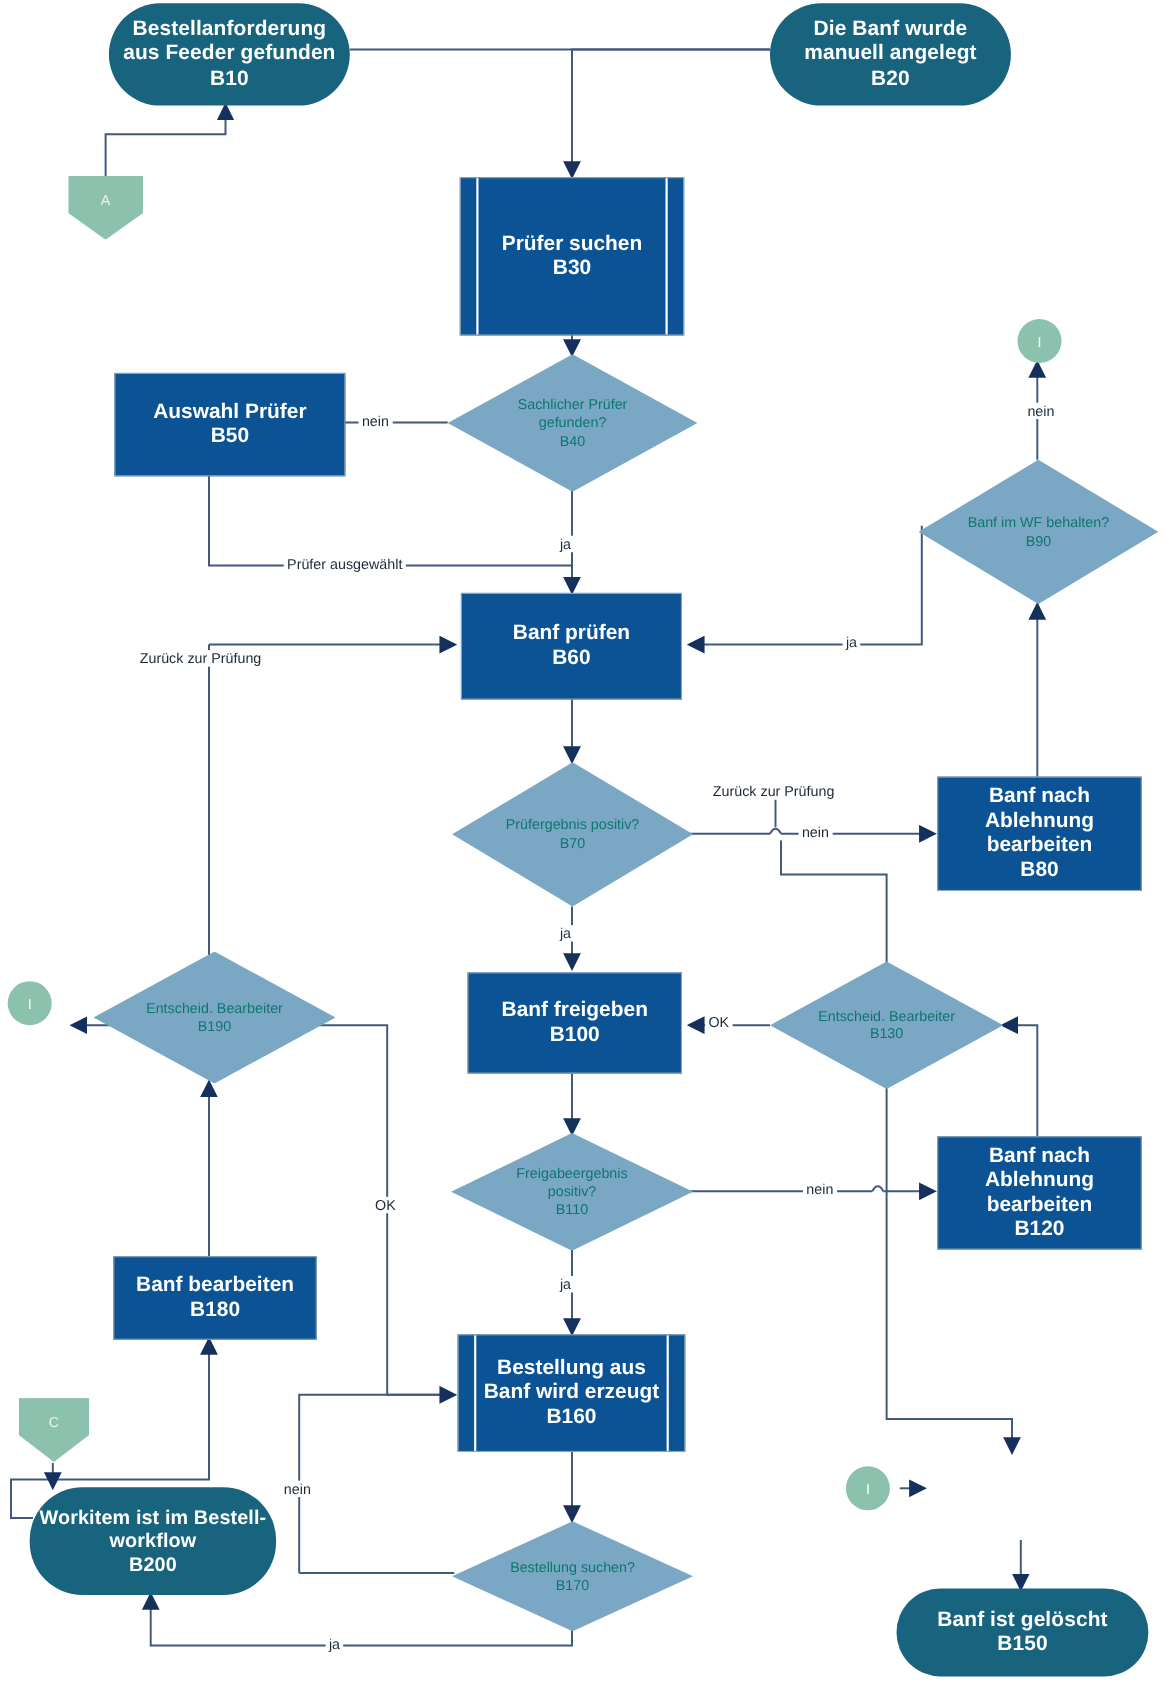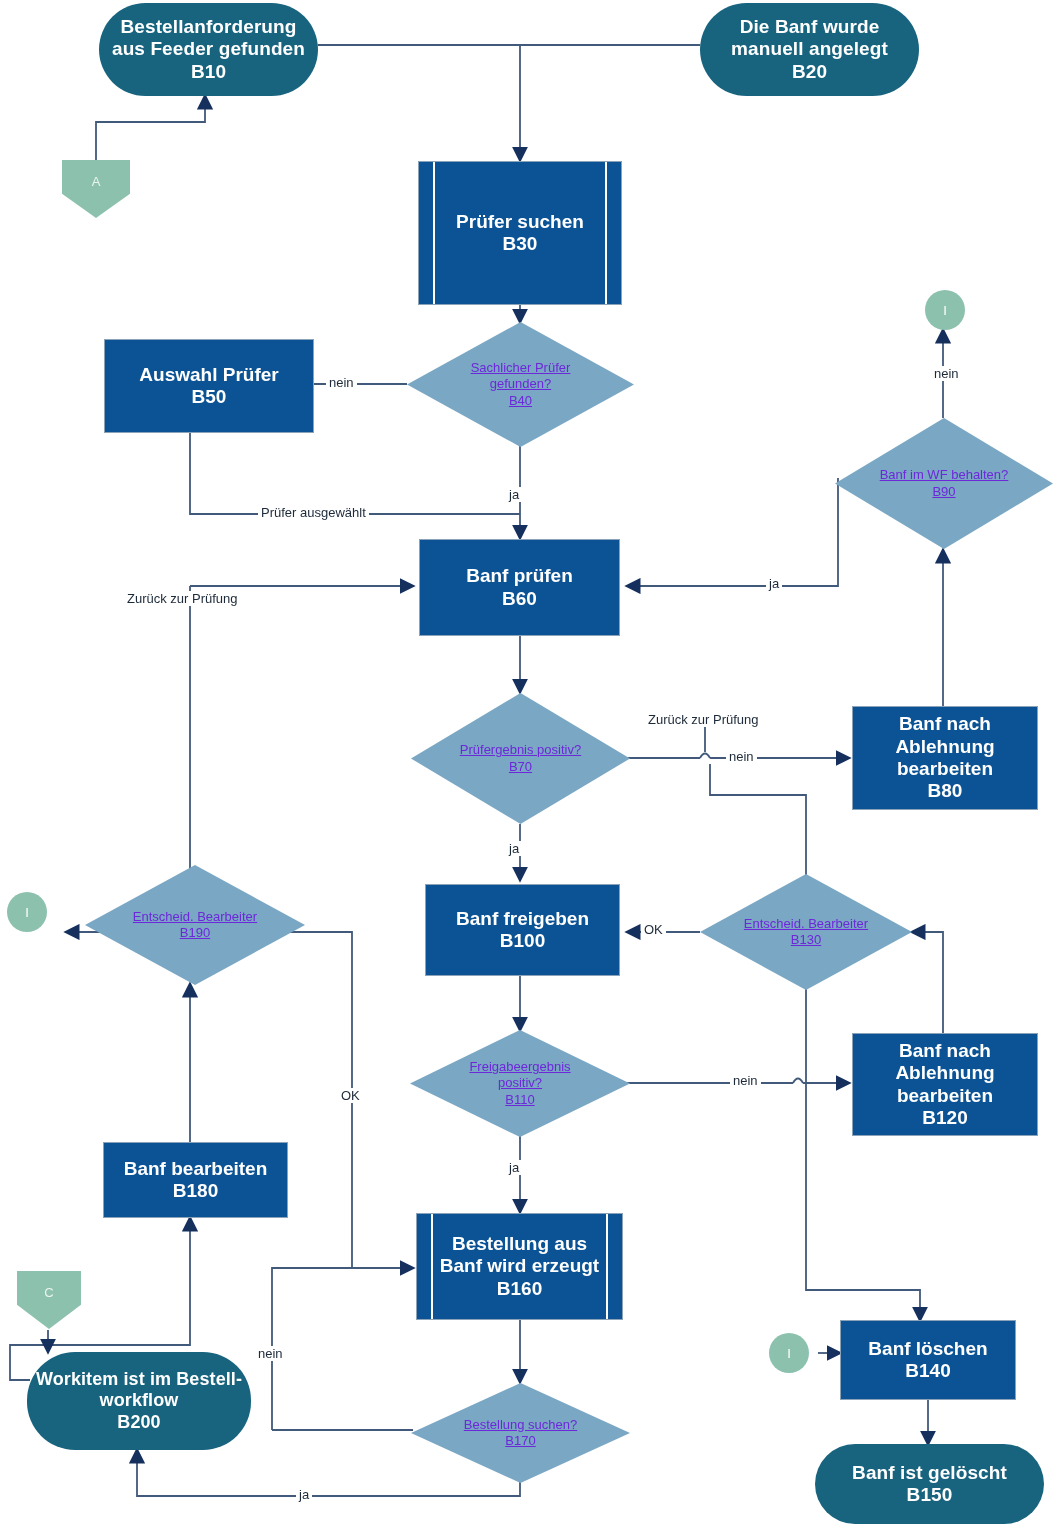--- a/index.html
+++ b/index.html
@@ -15,21 +15,21 @@
   
   .process{background:#0b5394;color:#ffffff;font-weight:bold;font-size:19px;line-height:1.18;border:1px solid #8aa3b8;}
 
   
   .subprocess{background:#0b5394;color:#ffffff;font-weight:bold;font-size:19px;line-height:1.18;border:1px solid #8aa3b8;}
   .subprocess::before,.subprocess::after{content:"";position:absolute;top:0;bottom:0;width:2px;background:#ffffff;}
   .subprocess::before{left:14px;}
   .subprocess::after{right:14px;}
 
   
-  .decision{background:transparent;color:#6d28d9;font-size:13px;line-height:1.25;font-weight:normal;text-decoration:underline;}
+  .decision{background:transparent;color:#0f766e;font-size:13px;line-height:1.25;font-weight:normal;}
   .decision .dshape{position:absolute;left:0;top:0;width:100%;height:100%;background:#7aa7c4;
      clip-path:polygon(50% 0,100% 50%,50% 100%,0 50%);}
   .decision .dtext{position:relative;z-index:2;padding:0 10px;}
 
   
   .conn-circle{background:#8cc1ae;color:#ffffff;border-radius:50%;font-size:13px;}
   .conn-pent{color:#eaf4ef;font-size:13px;}
   .conn-pent .pshape{position:absolute;left:0;top:0;width:100%;height:100%;background:#8cc1ae;
      clip-path:polygon(0 0,100% 0,100% 58%,50% 100%,0 58%);}
   .conn-pent .ptext{position:relative;z-index:2;margin-bottom:16px;}
@@ -192,24 +192,20 @@
 bearbeiten
 B120</span>
   </div>
 
   <div class="node decision" style="left:700px;top:874px;width:212px;height:116px;">
     <div class="dshape"></div>
     <span class="dtext" style="white-space:pre-line">Entscheid. Bearbeiter
 B130</span>
   </div>
 
-  <div class="node process" style="left:840px;top:1320px;width:176px;height:80px;">
-    <span style="white-space:pre-line">Banf löschen
-B140</span>
-  </div>
 
   <div class="node terminator" style="left:815px;top:1444px;width:229px;height:80px;">
     <span style="white-space:pre-line">Banf ist gelöscht
 B150</span>
   </div>
 
   <div class="node subprocess" style="left:416px;top:1213px;width:207px;height:107px;">
     <span style="white-space:pre-line">Bestellung aus
 Banf wird erzeugt
 B160</span>

